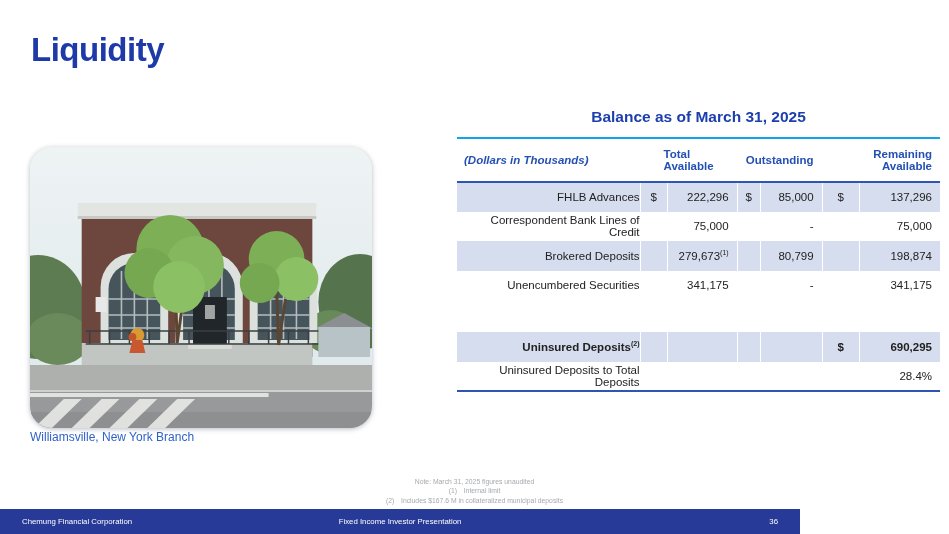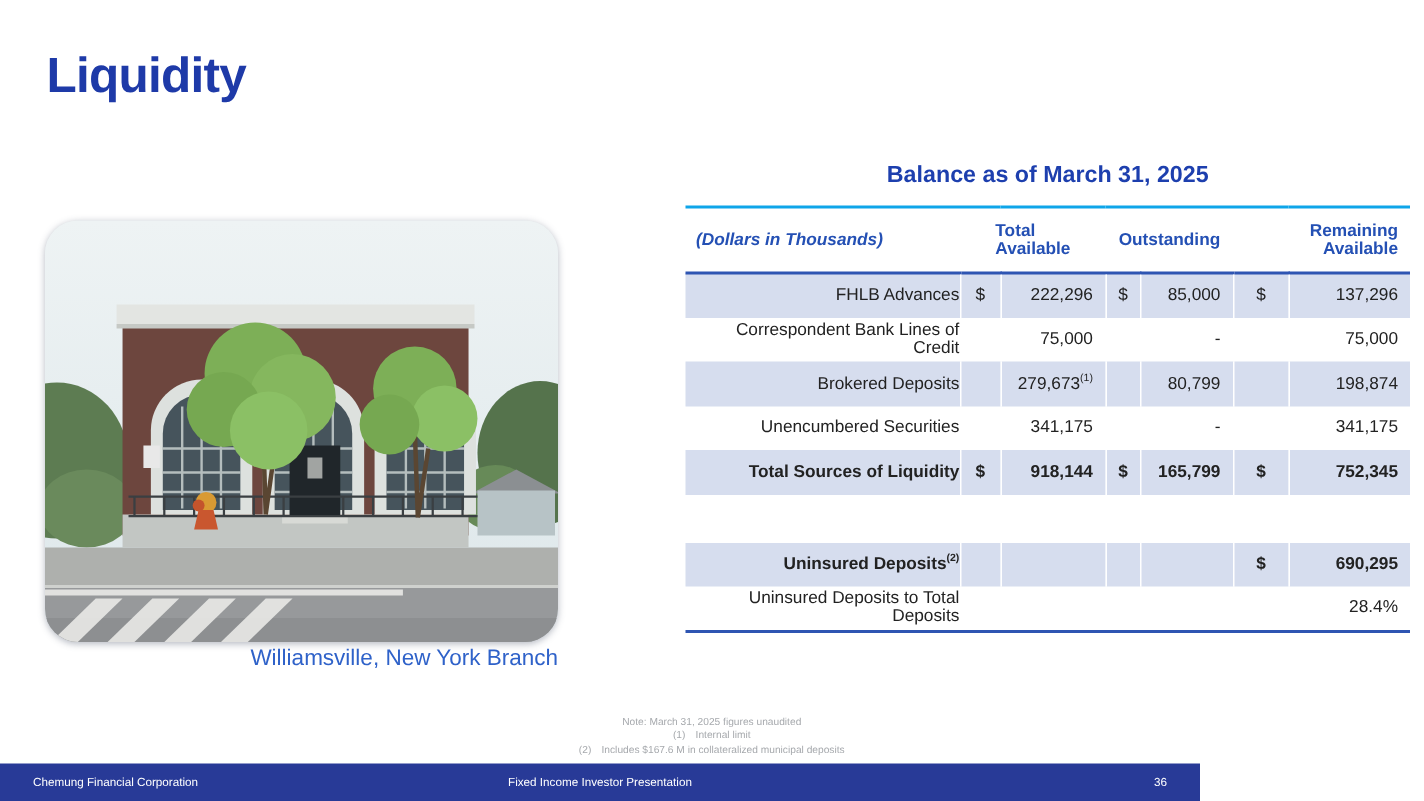--- a/index.html
+++ b/index.html
@@ -15,21 +15,21 @@
   
   .photo-wrap{
     position:absolute; left:30px; top:147px; width:342px; height:281px;
     border-radius:22px; overflow:hidden;
     box-shadow:0 1px 5px rgba(90,100,120,.45);
     background:#e8eef0;
   }
   .photo-wrap svg{ display:block; width:100%; height:100%; }
   .photo-caption{
     position:absolute; left:30px; top:430px; width:342px;
-    text-align:right; font-size:15px; color:#2f62c9;
+    text-align:left; font-size:12px; color:#2f62c9;
   }
   
   .table-area{ position:absolute; left:433px; top:108px; width:483px;margin-left:24px; }
   .tbl-title{
     text-align:center; font-size:15.5px; font-weight:bold; color:#1d3fae;
     margin-bottom:11px;
   }
   table.main{ width:100%; border-collapse:collapse; table-layout:fixed; }
   table.first{ border-top:2px solid #0ea5e9; }
   table.second{ margin-top:32px; border-bottom:2px solid #2e55b2; }
@@ -199,29 +199,20 @@
         <td class="val">198,874</td>
       </tr>
       <tr>
         <td class="lbl">Unencumbered Securities</td>
         <td class="dol"></td>
         <td class="val">341,175</td>
         <td class="dol"></td>
         <td class="val">-</td>
         <td class="dol"></td>
         <td class="val">341,175</td>
-      </tr>
-      <tr class="shaded bold">
-        <td class="lbl">Total Sources of Liquidity</td>
-        <td class="dol">$</td>
-        <td class="val">918,144</td>
-        <td class="dol">$</td>
-        <td class="val">165,799</td>
-        <td class="dol">$</td>
-        <td class="val">752,345</td>
       </tr>
     </tbody>
   </table>
 
   <table class="main second">
     <colgroup>
       <col style="width:37.9%">
         <col style="width:5.6%">
         <col style="width:14.5%">
       <col style="width:4.8%">

